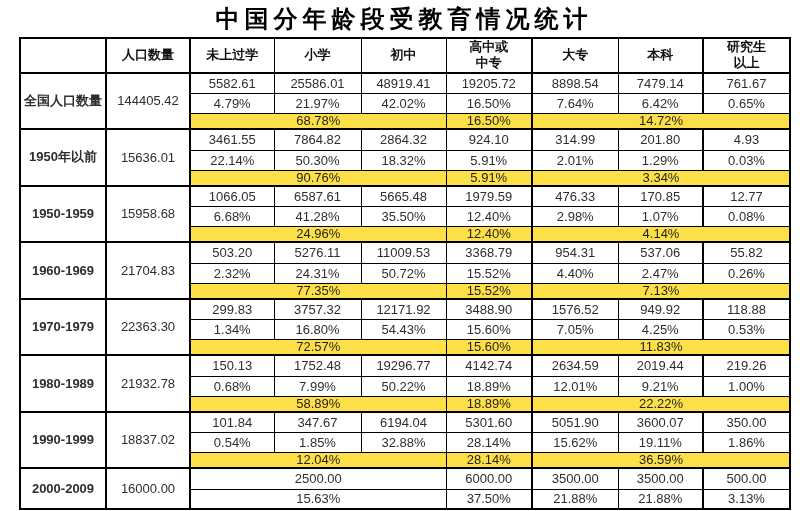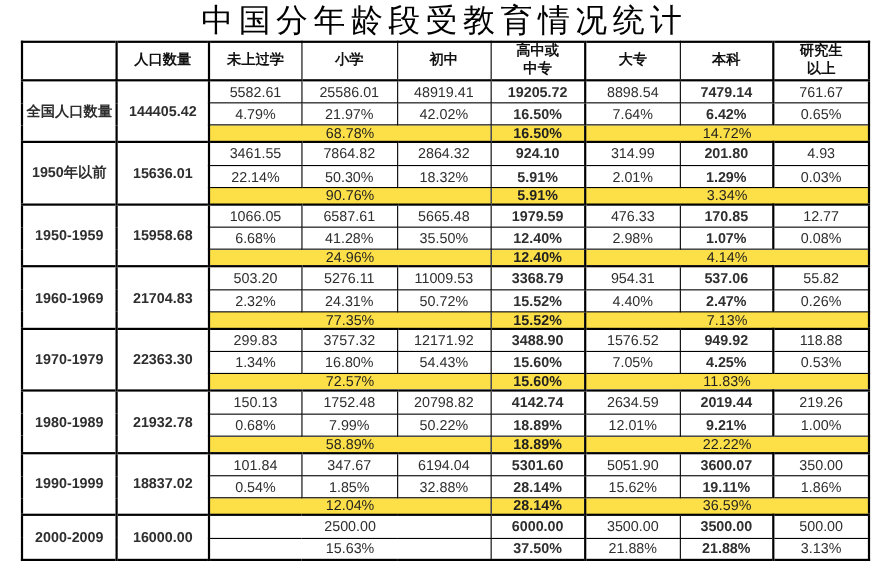--- a/index.html
+++ b/index.html
@@ -5,63 +5,63 @@
   * { box-sizing: border-box; }
   html, body {
     margin: 0; padding: 0;
     width: 800px; height: 511px;
     background: #ffffff;
     font-family: "Liberation Sans", "DejaVu Sans", sans-serif;
   }
   .page { padding: 3px 11px 0 19px; position: relative; }
   .title {
     font-family: "Liberation Serif", "DejaVu Serif", serif;
-    font-size: 29px;
+    font-size: 24px;
     letter-spacing: 5px;
     text-align: center;
     color: #000000;
     line-height: 33px;
-    font-weight: 400;
+    font-weight: 700;
     margin: 0 0 1px 0;
     white-space: nowrap;
   }
   table.edu {
     border-collapse: collapse;
     table-layout: fixed;
     width: 770px;
     border: 2px solid #000;
   }
   table.edu td {
     border: 1px solid #000;
     text-align: center;
     vertical-align: middle;
     font-size: 13px;
     color: #2e2e2e;
     padding: 0;
     white-space: nowrap;
     overflow: hidden;
   }
-  tr.header-row { height: 32px; font-family: Liberation Mono, monospace; }
+  tr.header-row { height: 32px; }
   tr.header-row td {
     font-weight: bold;
     color: #111;
     white-space: pre-line;
     line-height: 1.25;
     border-bottom: 2px solid #000;
   }
   tr.r-val { height: 21px; }
   tr.r-pct { height: 20px; }
   tr.r-sum { height: 14px; }
   tr.r-sum td {
     background: #fde047;
     line-height: 14px;
     color: #1f1f1f;
   }
   td.lab { font-weight: bold; color: #111; }
-  td.br2 { border-right: 2px solid #000 !important; font-weight: bold; }
+  td.br2 { border-right: 2px solid #000 !important; }
   td.gt  { border-top: 2px solid #000 !important; }
 </style>
 </head>
 <body>
 
 <div class="page">
   <div class="title">中国分年龄段受教育情况统计</div>
   <table class="edu">
     <colgroup>
       <col style="width:86px">
@@ -211,21 +211,21 @@
         <tr class="r-sum">
           <td colspan="3">72.57%</td>
           <td class="br2">15.60%</td>
           <td colspan="3">11.83%</td>
         </tr>
         <tr class="r-val">
           <td class="lab br2 gt" rowspan="3">1980-1989</td>
           <td class="br2 gt" rowspan="3">21932.78</td>
           <td class="gt">150.13</td>
           <td class="gt">1752.48</td>
-          <td class="gt">20798.82</td>
+          <td class="gt">19296.77</td>
           <td class="gt br2">4142.74</td>
           <td class="gt">2634.59</td>
           <td class="gt br2">2019.44</td>
           <td class="gt">219.26</td>
         </tr>
         <tr class="r-pct">
           <td>0.68%</td>
           <td>7.99%</td>
           <td>50.22%</td>
           <td class="br2">18.89%</td>

